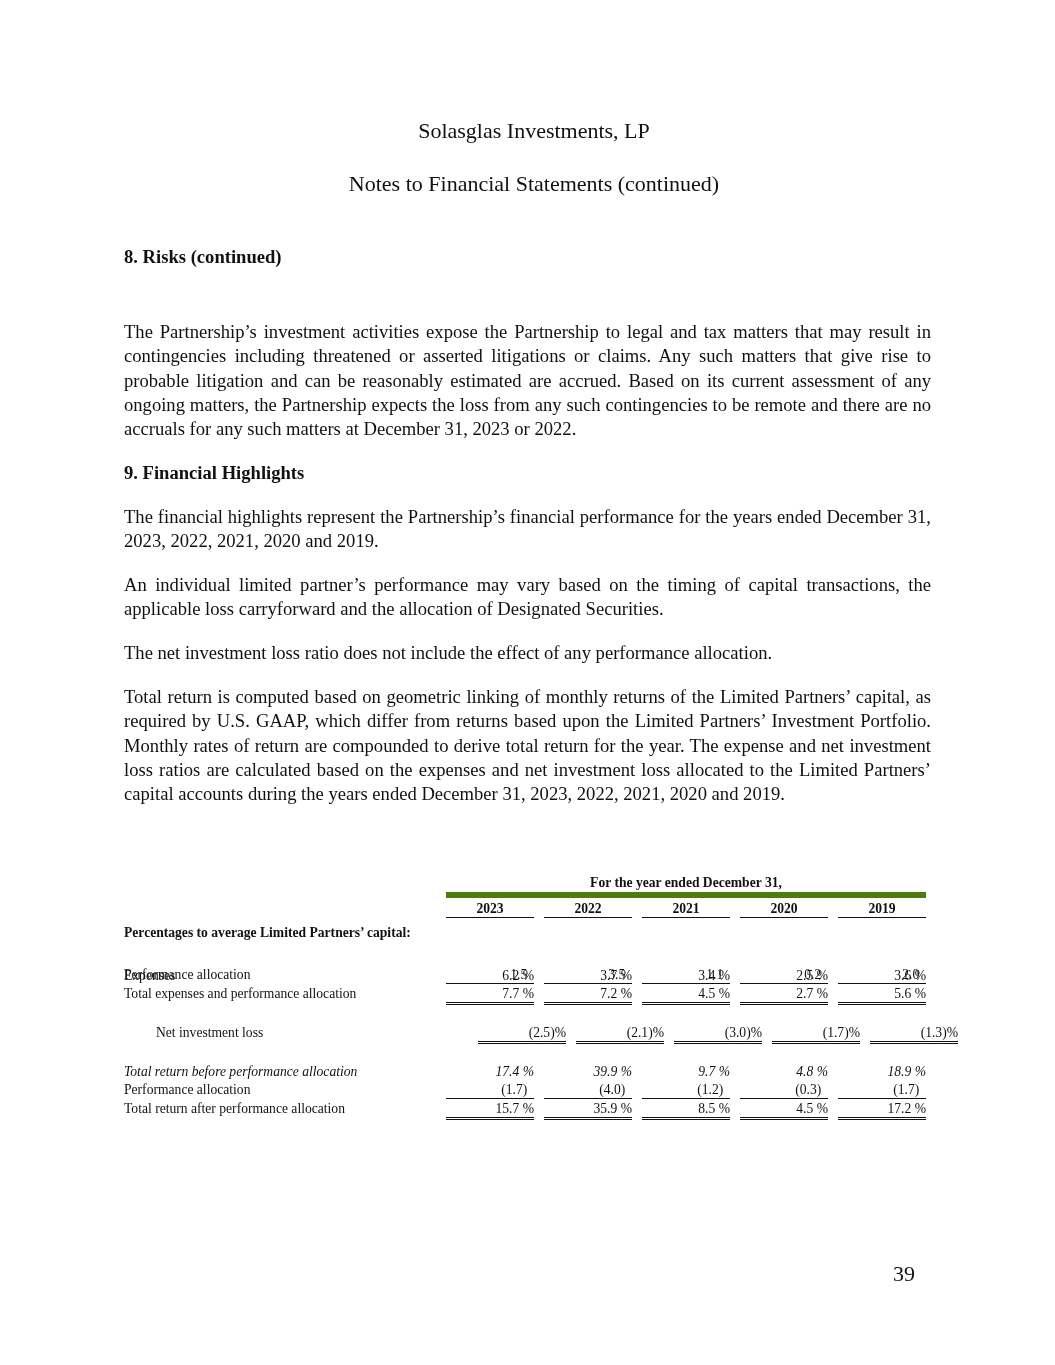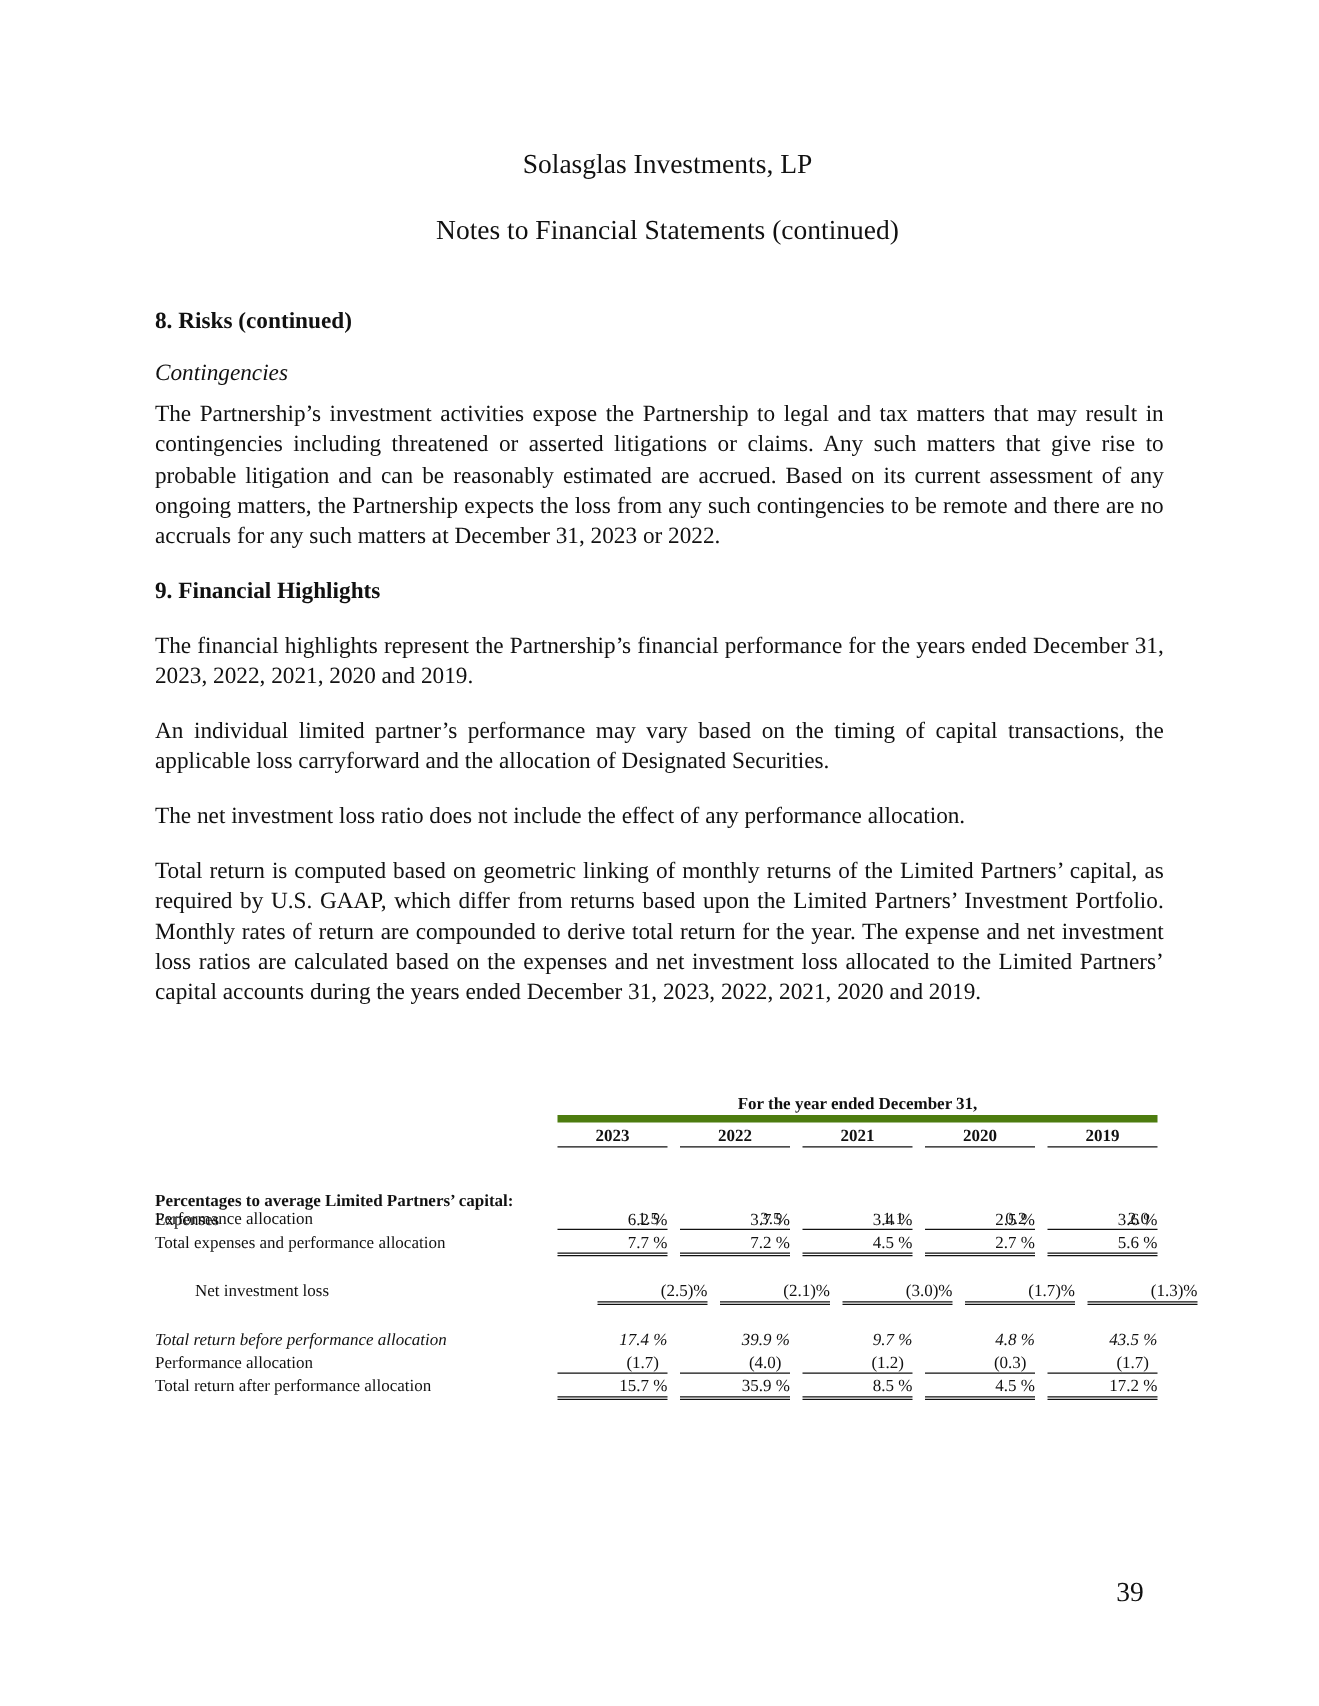--- a/index.html
+++ b/index.html
@@ -70,21 +70,21 @@
       position: absolute;
       left: 0;
       width: 805px;
       height: 17px;
     }
     .row .label {
       position: absolute;
       left: 0;
       white-space: nowrap;
     }
-    .row .label.bold { font-weight: bold; margin-top: 28px; }
+    .row .label.bold { font-weight: bold; }
     .cell {
       position: absolute;
       width: 88px;
       text-align: right;
       white-space: pre;
     }
     .cell.year { font-weight: bold; text-align: center; font-family: Liberation Serif, serif; }
     .c0 { left: 322px; }
     .c1 { left: 420px; }
     .c2 { left: 518px; }
@@ -104,21 +104,20 @@
 <body>
 
 <div class="page">
 
   <div class="title t1">Solasglas Investments, LP</div>
   <div class="title t2">Notes to Financial Statements (continued)</div>
 
   <div class="content" style="top:245px;">
     <span class="h">8.  Risks (continued)</span>
   </div>
-  <div class="content i" style="top:287px;">Contingencies</div>
   <p class="content p" style="top:320px;">The Partnership’s investment activities expose the Partnership to legal and tax matters that may result in contingencies including threatened or asserted litigations or claims. Any such matters that give rise to probable litigation and can be reasonably estimated are accrued. Based on its current assessment of any ongoing matters, the Partnership expects the loss from any such contingencies to be remote and there are no accruals for any such matters at December 31, 2023 or 2022.</p>
 
   <div class="content" style="top:461px;">
     <span class="h">9.  Financial Highlights</span>
   </div>
   <p class="content p" style="top:505px;">The financial highlights represent the Partnership’s financial performance for the years ended December 31, 2023, 2022, 2021, 2020 and 2019.</p>
   <p class="content p" style="top:573px;">An individual limited partner’s performance may vary based on the timing of capital transactions, the applicable loss carryforward and the allocation of Designated Securities.</p>
   <p class="content p" style="top:641px;">The net investment loss ratio does not include the effect of any performance allocation.</p>
   <p class="content p" style="top:685px;">Total return is computed based on geometric linking of monthly returns of the Limited Partners’ capital, as required by U.S. GAAP, which differ from returns based upon the Limited Partners’ Investment Portfolio. Monthly rates of return are compounded to derive total return for the year. The expense and net investment loss ratios are calculated based on the expenses and net investment loss allocated to the Limited Partners’ capital accounts during the years ended December 31, 2023, 2022, 2021, 2020 and 2019.</p>
 
@@ -172,21 +171,21 @@
       <span class="cell c3 dul">(1.7)%</span>
       <span class="cell c4 dul">(1.3)%</span>
     </div>
 
     <div class="row" style="top:189px;font-style:italic;">
       <span class="label">Total return before performance allocation</span>
       <span class="cell c0">17.4 %</span>
       <span class="cell c1">39.9 %</span>
       <span class="cell c2">9.7 %</span>
       <span class="cell c3">4.8 %</span>
-      <span class="cell c4">43.5 %</span>
+      <span class="cell c4">18.9 %</span>
     </div>
 
     <div class="row" style="top:207px;">
       <span class="label">Performance allocation</span>
       <span class="cell c0 ul">(1.7)  </span>
       <span class="cell c1 ul">(4.0)  </span>
       <span class="cell c2 ul">(1.2)  </span>
       <span class="cell c3 ul">(0.3)  </span>
       <span class="cell c4 ul">(1.7)  </span>
     </div>

